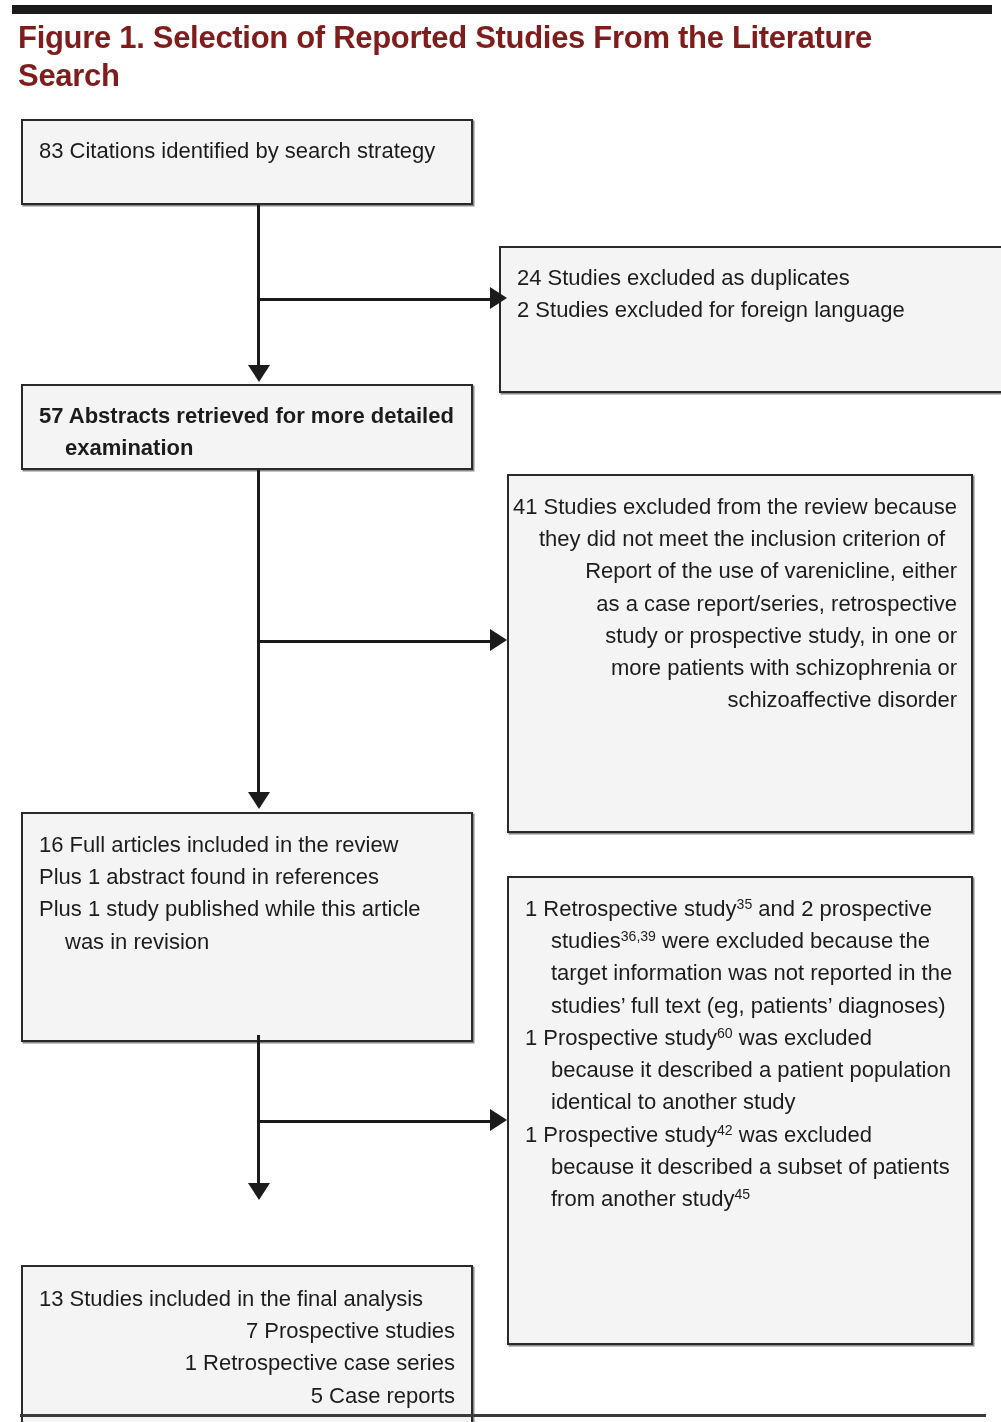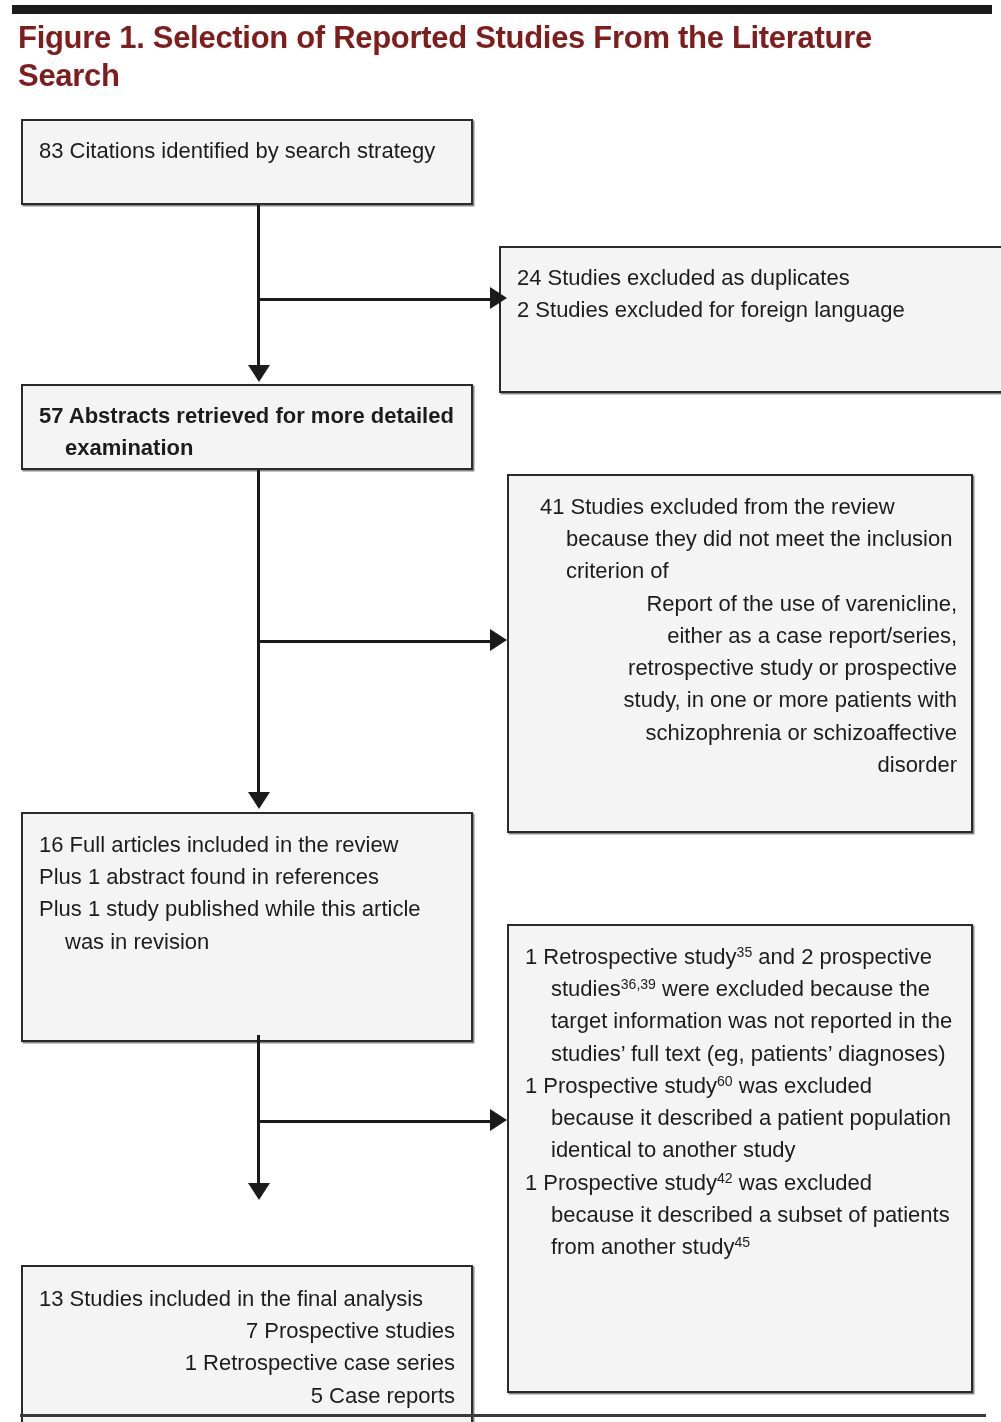--- a/index.html
+++ b/index.html
@@ -93,23 +93,23 @@
   #box-fulltext    { left:21px;  top:812px;  width:452px; height:230px; }
   #box-fulltext .pad    { padding: 15px 16px 0 16px; }
 
   #box-final       { left:21px;  top:1265px; width:452px; height:190px; }
   #box-final .pad       { padding: 16px 16px 0 16px; }
 
   #box-excl-dup    { left:499px; top:246px;  width:532px; height:147px; }
   #box-excl-dup .pad    { padding: 14px 14px 0 16px; }
 
   #box-excl-41     { left:507px; top:474px;  width:466px; height:359px; }
-  #box-excl-41 .pad     { padding: 15px 14px 0 31px; }
-
-  #box-excl-final  { left:507px; top:924px;  width:466px; height:469px; }
+  #box-excl-41 .pad     { padding: 15px 14px 0 4px; }
+
+  #box-excl-final  { left:507px; top:876px;  width:466px; height:469px; }
   #box-excl-final .pad  { padding: 15px 12px 0 16px; }
 
   
   .vline {
     position: absolute;
     width: 3px;
     background: #1b1b1b;
   }
   .hline {
     position: absolute;

